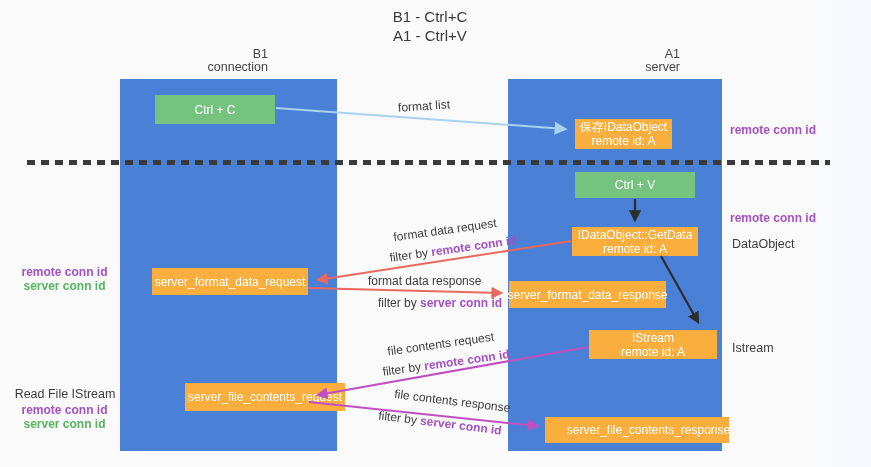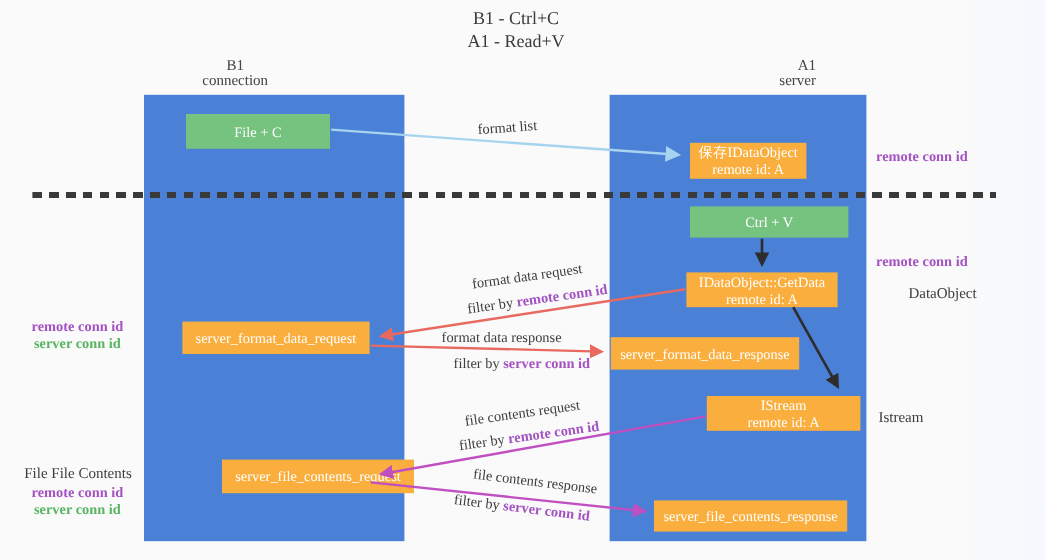--- a/index.html
+++ b/index.html
@@ -1,20 +1,20 @@
 <!DOCTYPE html>
 <html><head>
 <meta charset="utf-8">
 <style>
   html,body{margin:0;padding:0;}
   .stage{
     position:relative;
     width:871px;height:467px;
     background:linear-gradient(90deg,#fafafa 0 92%, #f5f8fd 100%);
-    font-family:Liberation Serif, serif;
+    font-family:Liberation Sans, sans-serif;
     overflow:hidden;
   }
   .title{
     position:absolute;left:330px;top:7px;width:200px;
     text-align:center;font-size:15px;line-height:19px;color:#3a3a3a;
   }
   .colhead{
     position:absolute;text-align:center;
     font-size:12.5px;line-height:13px;color:#444;
   }
@@ -42,47 +42,47 @@
   .greentxt{color:#57b460;font-weight:bold;}
   .sideblock{text-align:center;line-height:14px;font-size:12px;}
 </style>
 </head>
 <body>
 
 <div class="stage">
 
   <div class="title">
     <div>B1 - Ctrl+C</div>
-    <div>A1 - Read+V</div>
+    <div>A1 - Ctrl+V</div>
   </div>
 
-  <div class="colhead" style="left:136px;top:48px;width:120px;">
+  <div class="colhead" style="left:148px;top:48px;width:120px;text-align:right;">
     <div>B1</div>
     <div>connection</div>
   </div>
   <div class="colhead" style="left:555px;top:48px;width:125px;text-align:right;">
     <div>A1</div>
     <div>server</div>
   </div>
 
   <div class="col" style="left:120px;width:217px;"></div>
   <div class="col" style="left:508px;width:214px;"></div>
 
   <div class="dash"></div>
 
   <div class="box green" style="left:155px;top:95px;width:120px;height:29px;">
-    <div>File + C</div>
+    <div>Ctrl + C</div>
   </div>
 
   <div class="box orange sm" style="left:575px;top:119px;width:97px;height:30px;justify-content:center;">
     <div>保存IDataObject</div>
     <div>remote id: A</div>
   </div>
 
-  <div class="box green" style="left:575px;top:172px;width:132px;height:26px;">
+  <div class="box green" style="left:575px;top:172px;width:120px;height:26px;">
     <div>Ctrl + V</div>
   </div>
 
   <div class="box orange sm" style="left:572px;top:227px;width:126px;height:29px;">
     <div>IDataObject::GetData</div>
     <div>remote id: A</div>
   </div>
 
   <div class="box orange" style="left:152px;top:268px;width:156px;height:27px;">
     <div>server_format_data_request</div>
@@ -94,21 +94,21 @@
 
   <div class="box orange sm" style="left:589px;top:330px;width:128px;height:29px;">
     <div>IStream</div>
     <div>remote id: A</div>
   </div>
 
   <div class="box orange" style="left:150px;top:383px;width:160px;height:28px;margin-left:35px;">
     <div>server_file_contents_request</div>
   </div>
 
-  <div class="box orange" style="left:545px;top:417px;width:161px;height:26px;">
+  <div class="box orange" style="left:545px;top:417px;width:161px;height:26px;padding-left:23px;">
     <div>server_file_contents_response</div>
   </div>
 
   <svg class="overlay" width="871" height="467">
     <defs>
       <marker id="ah-blue" viewBox="0 0 10 10" refX="8" refY="5" markerWidth="6.5" markerHeight="6.5" orient="auto-start-reverse">
         <path d="M0,0 L10,5 L0,10 z" fill="#a7d3ef"></path>
       </marker>
       <marker id="ah-red" viewBox="0 0 10 10" refX="8" refY="5" markerWidth="6" markerHeight="6" orient="auto-start-reverse">
         <path d="M0,0 L10,5 L0,10 z" fill="#e8695f"></path>
@@ -146,27 +146,27 @@
     <span>filter by </span><span class="purple">remote conn id</span>
   </div>
 
   <div class="lbl" style="left:394px;top:394px;transform:rotate(7deg);">file contents response</div>
   <div class="lbl" style="left:378px;top:416px;transform:rotate(7deg);">
     <span>filter by </span><span class="purple">server conn id</span>
   </div>
 
   <div class="lbl purple" style="left:730px;top:123px;">remote conn id</div>
   <div class="lbl purple" style="left:730px;top:211px;">remote conn id</div>
-  <div class="lbl" style="left:732px;top:237px;font-size:12.5px;margin-left:25px;">DataObject</div>
+  <div class="lbl" style="left:732px;top:237px;font-size:12.5px;">DataObject</div>
   <div class="lbl" style="left:732px;top:341px;font-size:12.5px;">Istream</div>
   <div class="lbl" style="left:735px;top:423px;font-size:12.5px;margin-top:48px;">Write File Contents</div>
 
   <div class="lbl sideblock" style="left:17px;top:265px;width:95px;">
     <div class="purple">remote conn id</div>
     <div class="greentxt">server conn id</div>
   </div>
-  <div class="lbl sideblock" style="left:14px;top:387px;width:102px;font-size:12.5px;">File File Contents</div>
+  <div class="lbl sideblock" style="left:14px;top:387px;width:102px;font-size:12.5px;">Read File IStream</div>
   <div class="lbl sideblock" style="left:17px;top:403px;width:95px;">
     <div class="purple">remote conn id</div>
     <div class="greentxt">server conn id</div>
   </div>
 
 </div>
 
 </body></html>

